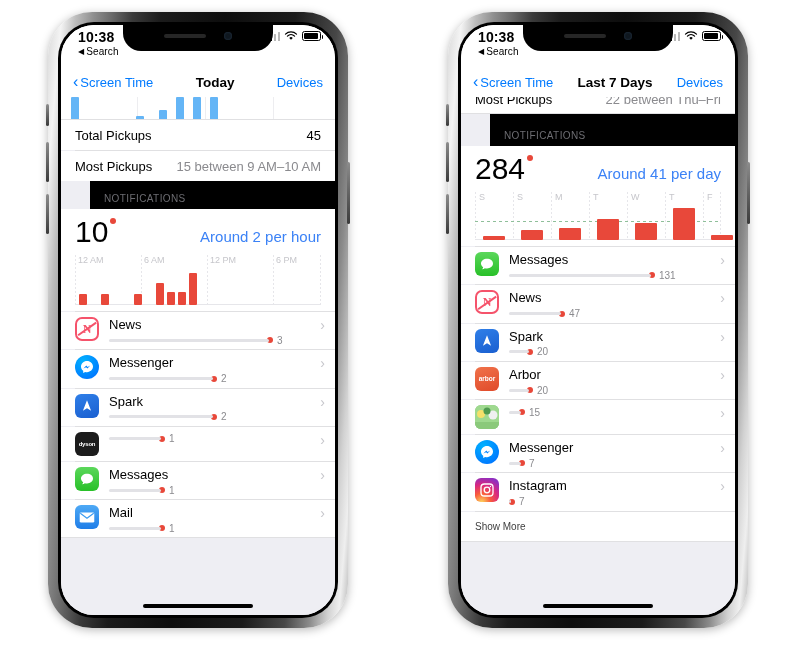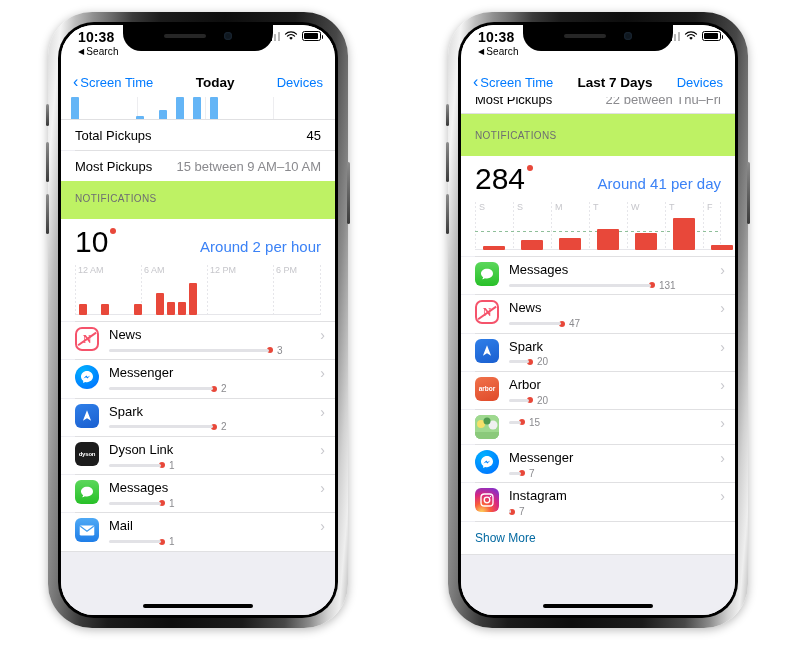--- a/index.html
+++ b/index.html
@@ -121,22 +121,22 @@
   
   .row {
     display:flex; align-items:center; justify-content:space-between;
     height:30px; padding: 0 14px; background:#fff;
   }
   .row-label { font-size:13px; color:#000; }
   .row-value { font-size:13px; color:#8a8a8e; }
   .row-value.dark { color:#000; }
 
   .sec-head {
-    background:#bef264; padding: 12px 14px 15px 14px;
-    font-size:10px; letter-spacing:.4px; color:#6d6d72; text-transform:uppercase;
+    background:#000000; padding: 12px 14px 5px 14px;
+    font-size:10px; letter-spacing:.4px; color:#6d6d72; text-transform:uppercase;margin-left:29px;
   }
 
   
   .chart-card { background:#fff; padding: 8px 14px 6px 14px; }
   .chart-top { display:flex; align-items:flex-end; justify-content:space-between; }
   .big-num {
     font-size: 30px; font-weight:400; color:#000; line-height:1;
     display:flex; align-items:flex-start;
   }
   .big-num .dot {
@@ -173,21 +173,21 @@
     display:flex; align-items:center; justify-content:center;
   }
   .app-body { flex:1; margin-left:10px; padding-right:4px; }
   .app-name { font-size:13px; color:#000; line-height:1.25; }
   .app-meter { display:flex; align-items:center; margin-top:3px; height:8px;}
   .track { height:3px; background:#e2e2e6; border-radius:2px; position:relative; }
   .m-dot { width:6px; height:6px; border-radius:50%; background:#e8483a; margin-left:-2px; flex:0 0 6px;}
   .m-val { font-size:10px; color:#8a8a8e; margin-left:4px; }
   .chev-r { color:#c7c7cc; font-size:14px; font-weight:300; margin-left:2px;}
 
-  .showmore { background:#fff; padding: 9px 14px; font-size:12px; color:#0369a1; }
+  .showmore { background:#fff; padding: 9px 14px; font-size:10px; color:#404040; }
 
   
   .home-ind {
     position:absolute; bottom:7px; left:50%; transform:translateX(-50%);
     width:110px; height:4px; border-radius:3px; background:#000; z-index:25;
   }
 
   
   .ic-news { background:#fff; border:2px solid #f5536b; border-radius:7px;}
   .ic-news .n { color:#f5536b; font-size:12px; font-weight:700; font-family:"Liberation Serif",serif; line-height:1;}
@@ -369,21 +369,20 @@
             </div>
             <span class="chev-r">›</span>
           </div>
           <div class="sep"></div>
 
           <div class="app-row">
             <div class="app-icon ic-dyson">
                 <span>dyson</span>
               </div>
             <div class="app-body">
-              <div class="app-name">Dyson Link</div>
               <div class="app-meter">
                 <span class="track" style="width:52px"></span>
                 <span class="m-dot"></span>
                 <span class="m-val">1</span>
               </div>
             </div>
             <span class="chev-r">›</span>
           </div>
           <div class="sep"></div>
 

